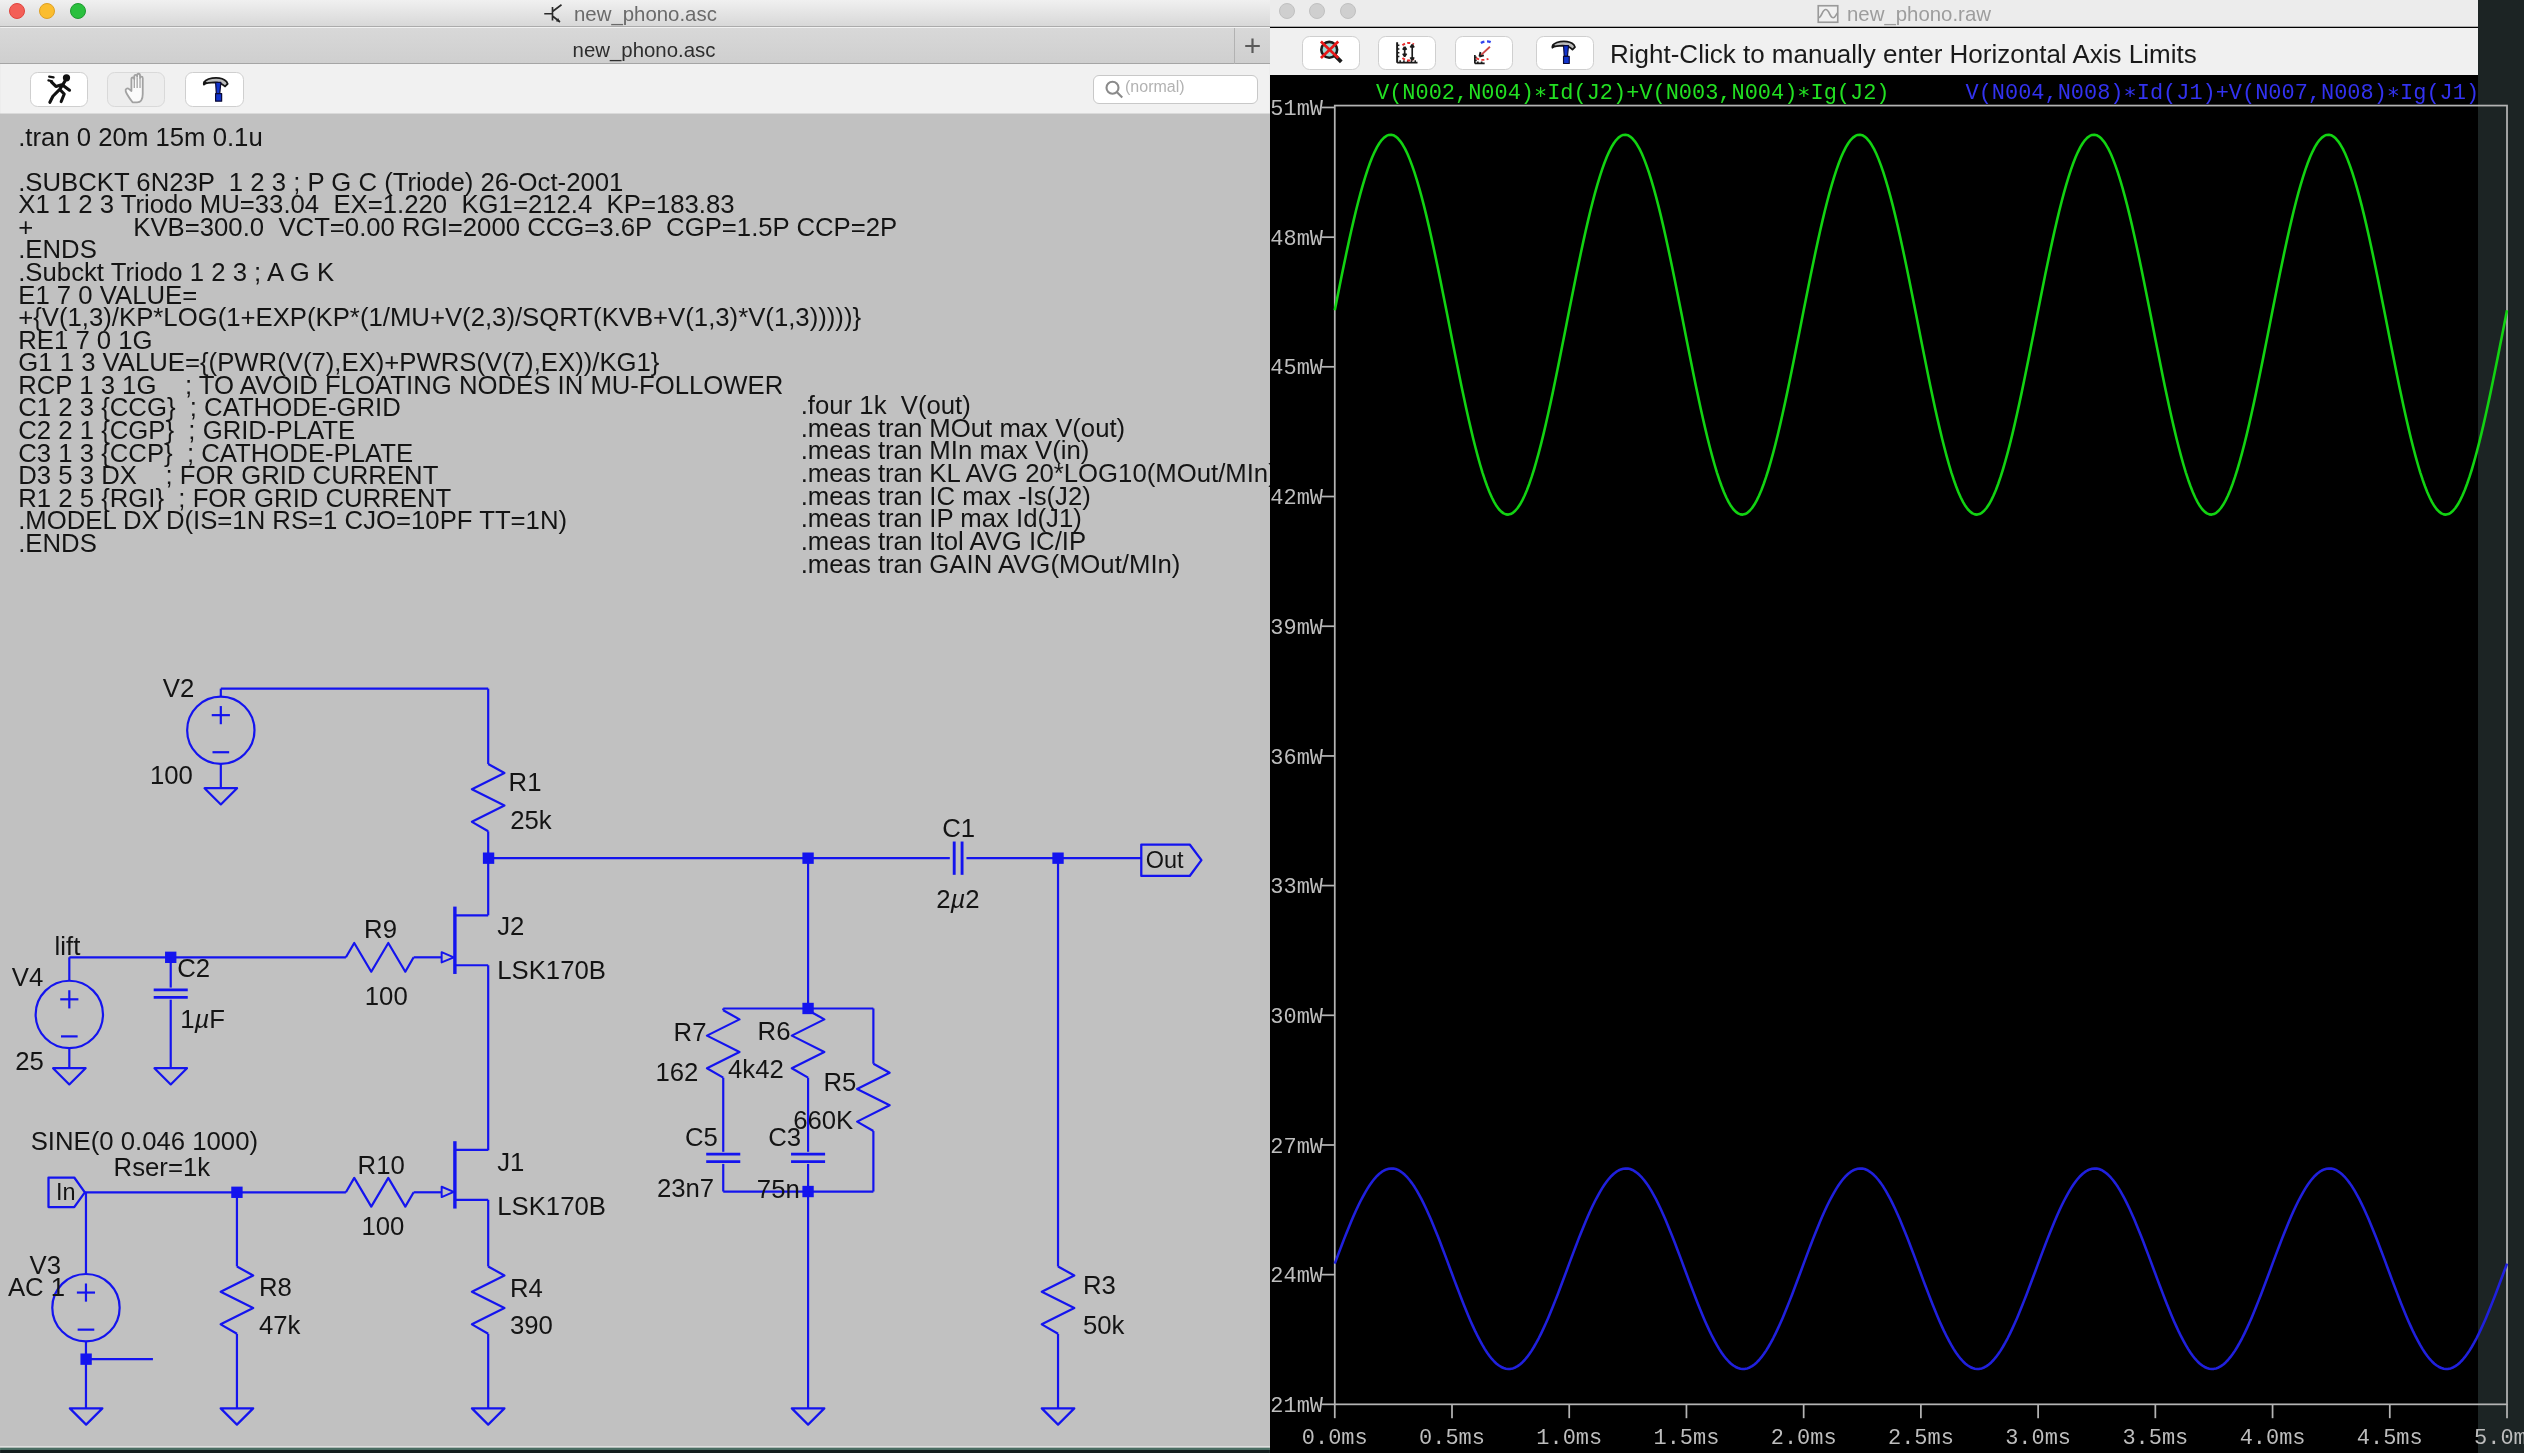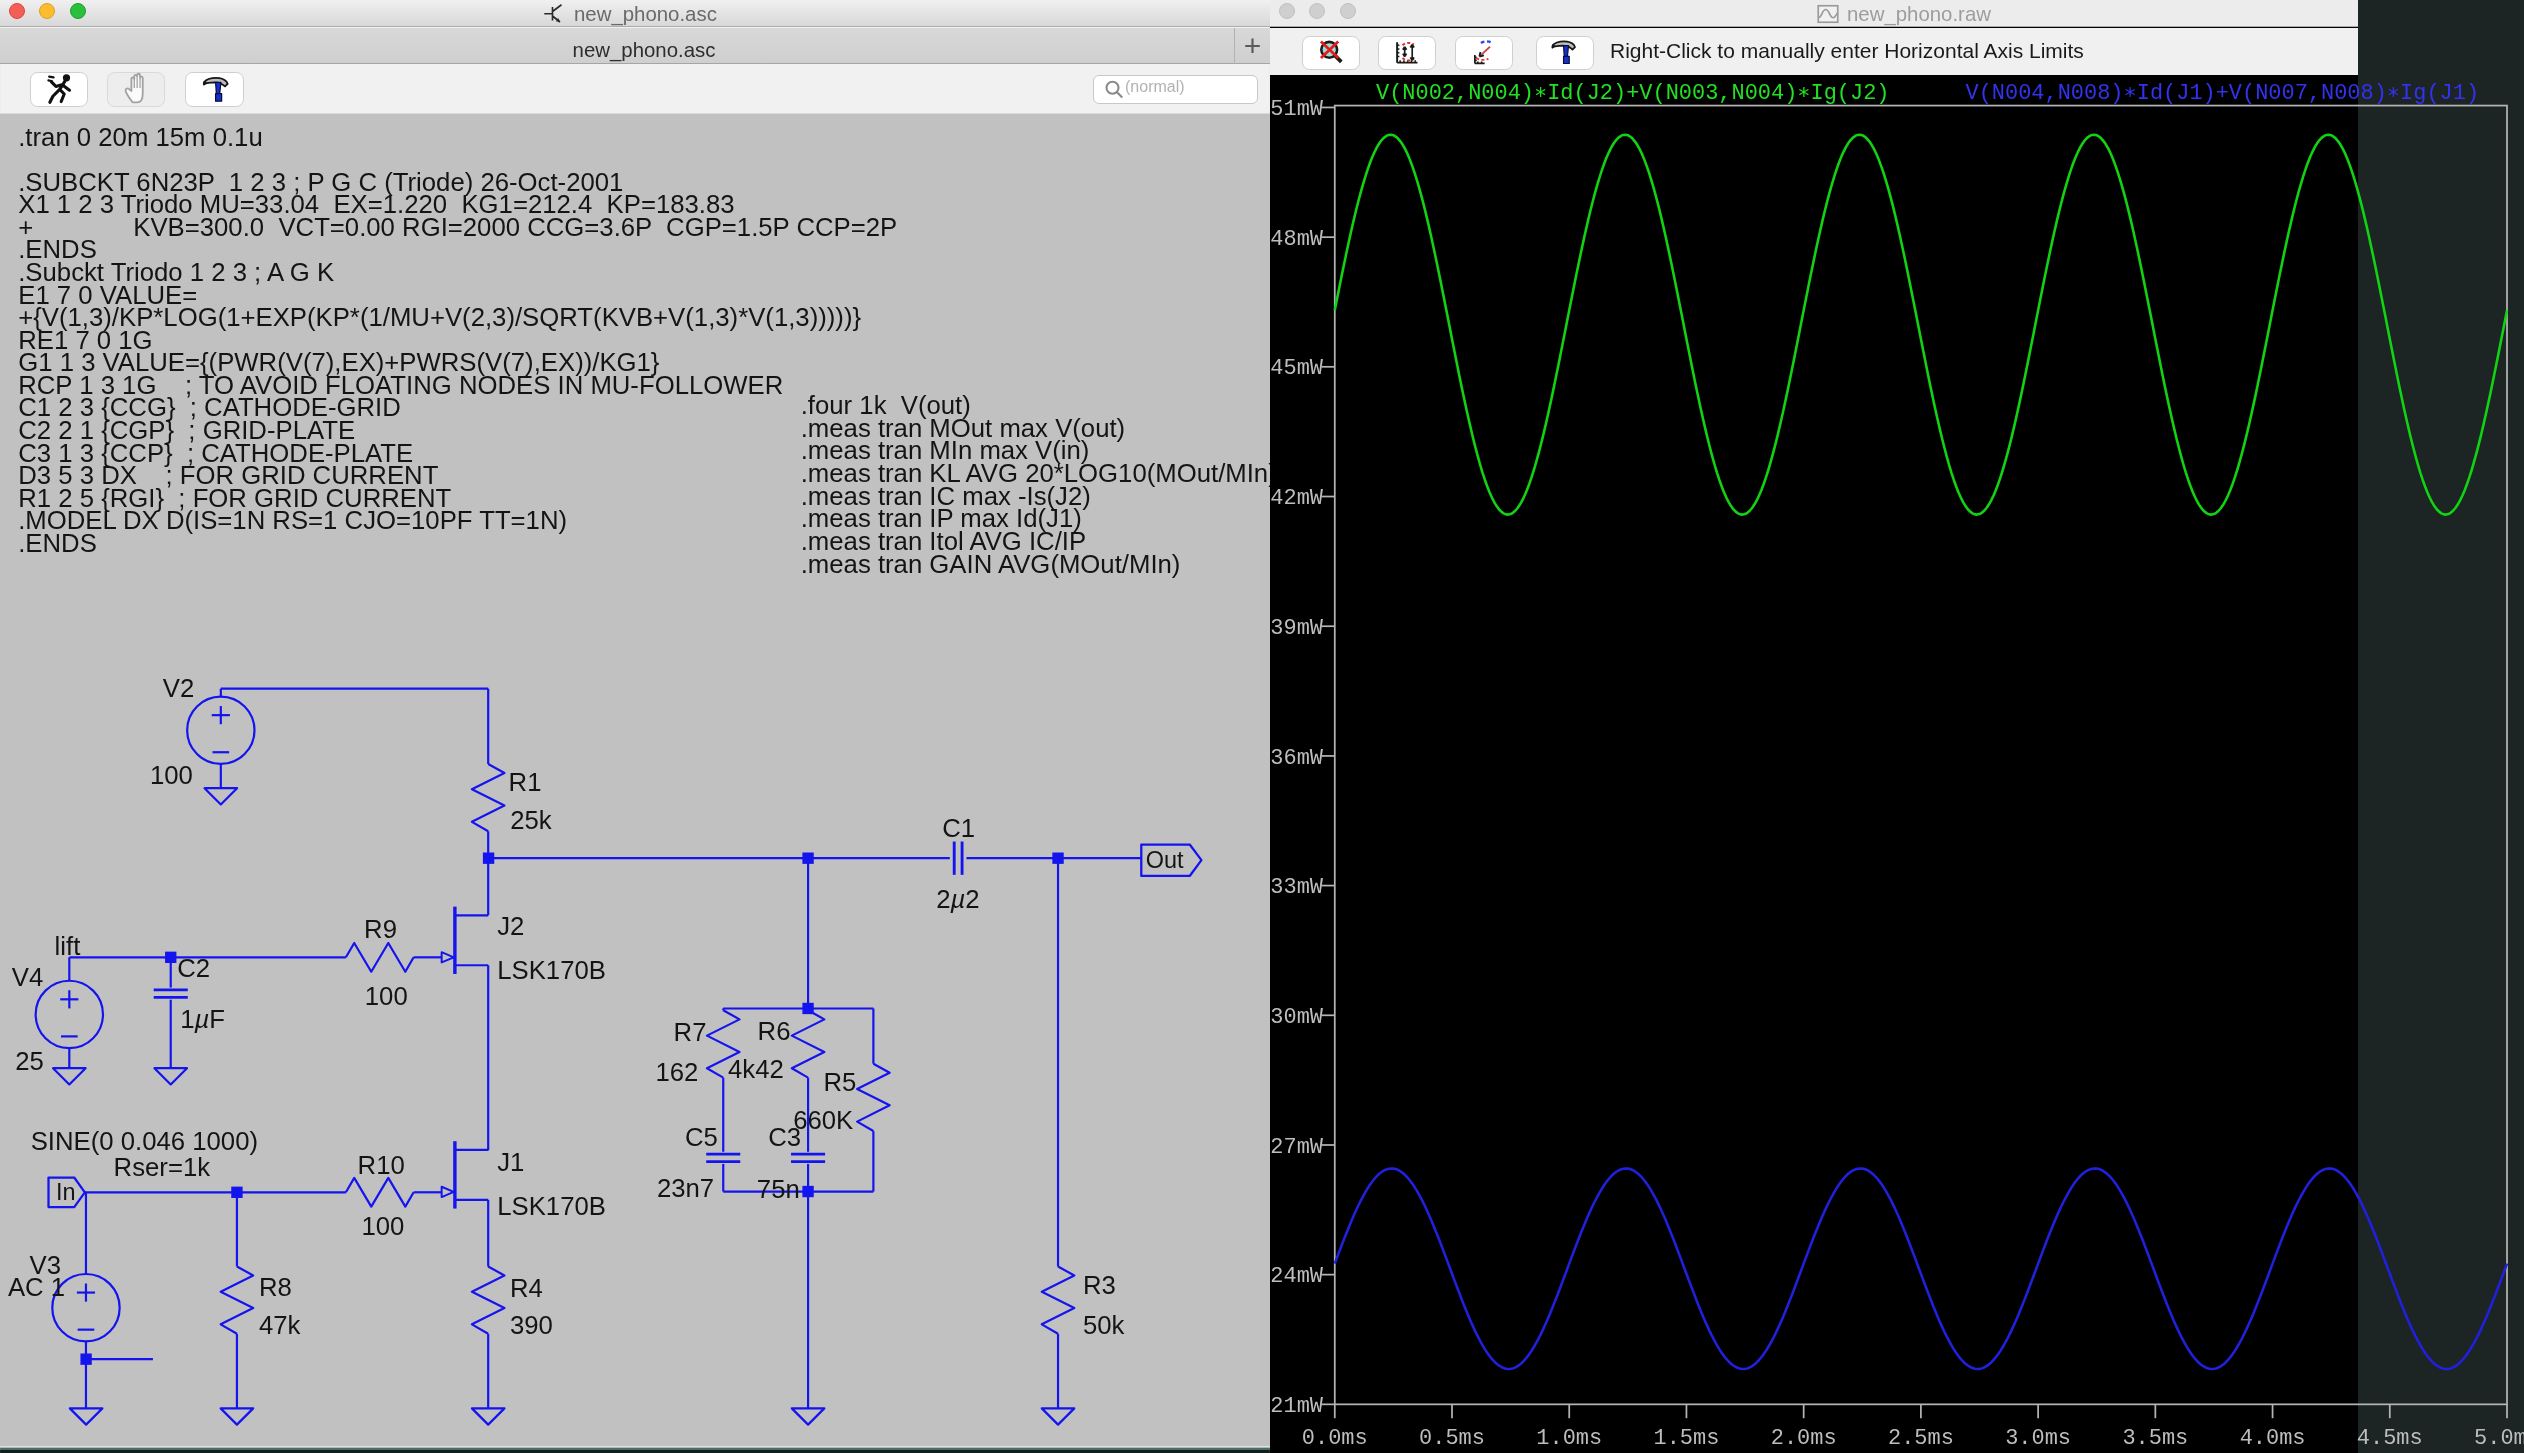--- a/index.html
+++ b/index.html
@@ -1,17 +1,17 @@
 <!DOCTYPE html>
 <html style="font-size:12px"><head><meta charset="utf-8"><style>
 *{margin:0;padding:0;box-sizing:border-box}
 html,body{width:2525px;height:1453px;overflow:hidden;background:#1c2424;font-family:"Liberation Sans",sans-serif}
 .win{position:absolute;top:0;height:1453px;overflow:hidden}
 #lw{left:0;width:1270px}
-#rw{left:1270px;width:1088px}
+#rw{left:1270px;width:1208px}
 .titlebar{position:absolute;left:0;right:0;top:0;height:27px;background:linear-gradient(#f0f0f0,#d8d8d8);border-bottom:0.8px solid #ababab}
 .tl{position:absolute;top:2.6px;width:16.3px;height:16.3px;border-radius:50%}
 .tabbar{position:absolute;left:0;right:0;top:28px;height:36px;background:linear-gradient(#d8d8d8,#cfcfcf);border-bottom:1.5px solid #a5a5a5}
 .tbtn{position:absolute;top:72px;height:35px;border-radius:7.6px;background:#fff;border:1.1px solid #cfcfcf}
 .titletext{position:absolute;top:3px;font-size:20.4px;color:#6a6a6a}
 </style></head>
 <body>
 
 <div class="win" id="lw" style="background:#c1c1c1">
   <svg width="1270" height="1453" viewBox="0 0 1678 1920" style="position:absolute;left:0;top:0" font-family="Liberation Sans, sans-serif">
@@ -260,21 +260,21 @@
 <path d="M9 -8 L-4 4" stroke="#cc4444" stroke-width="2.4"></path>
 <path d="M-5 5 l1.5 -6 M-5 5 l6 -1.5" stroke="#1a1a1a" stroke-width="2.4"></path>
 </g>
     <g transform="translate(389,69) scale(0.95)" stroke-linejoin="round">
 <path d="M-16 -6 C-17 -10 -12 -13.5 -5 -14.5 C3 -15.5 10 -14 14 -10 L15.5 -7 L12 -3.5 C8 -7.5 3 -9 -2 -9 L-10 -8.2 C-13 -7.8 -15 -7 -16 -6 Z" fill="#bcbcbc" stroke="#161616" stroke-width="2.4"></path>
 <path d="M-16.5 -10.5 L-11.5 -9.2 L-15.2 -5.8 Z" fill="#161616"></path>
 <path d="M-0.5 -9 L6.5 -9 L5 6 L0.5 6 Z" fill="#1133cc" stroke="#0a0a36" stroke-width="1.6"></path>
 <rect x="-0.5" y="6" width="8" height="10" fill="#1133cc" stroke="#0a0a36" stroke-width="1.6"></rect>
 </g>
   </svg>
-  <div style="position:absolute;left:340px;top:39px;font-size:21px;color:#1a1a1a">Right-Click to manually enter Horizontal Axis Limits</div>
+  <div style="position:absolute;left:340px;top:39px;font-size:26px;color:#1a1a1a">Right-Click to manually enter Horizontal Axis Limits</div>
 </div>
 <svg width="2525" height="1453" viewBox="0 0 3336 1920" style="position:absolute;left:0;top:0;pointer-events:none">
   <rect x="1763.5" y="139.5" width="1549.0" height="1716.2" fill="none" stroke="#b4b4b4" stroke-width="2.3"></rect>
 <line x1="1746" y1="142.0" x2="1763.5" y2="142.0" stroke="#b4b4b4" stroke-width="2.3"></line>
 <text x="1748" y="152.0" font-size="29" font-family="Liberation Mono, monospace" fill="#bdbdbd" text-anchor="end">51mW</text>
 <line x1="1746" y1="313.4" x2="1763.5" y2="313.4" stroke="#b4b4b4" stroke-width="2.3"></line>
 <text x="1748" y="323.4" font-size="29" font-family="Liberation Mono, monospace" fill="#bdbdbd" text-anchor="end">48mW</text>
 <line x1="1746" y1="484.7" x2="1763.5" y2="484.7" stroke="#b4b4b4" stroke-width="2.3"></line>
 <text x="1748" y="494.7" font-size="29" font-family="Liberation Mono, monospace" fill="#bdbdbd" text-anchor="end">45mW</text>
 <line x1="1746" y1="656.1" x2="1763.5" y2="656.1" stroke="#b4b4b4" stroke-width="2.3"></line>

